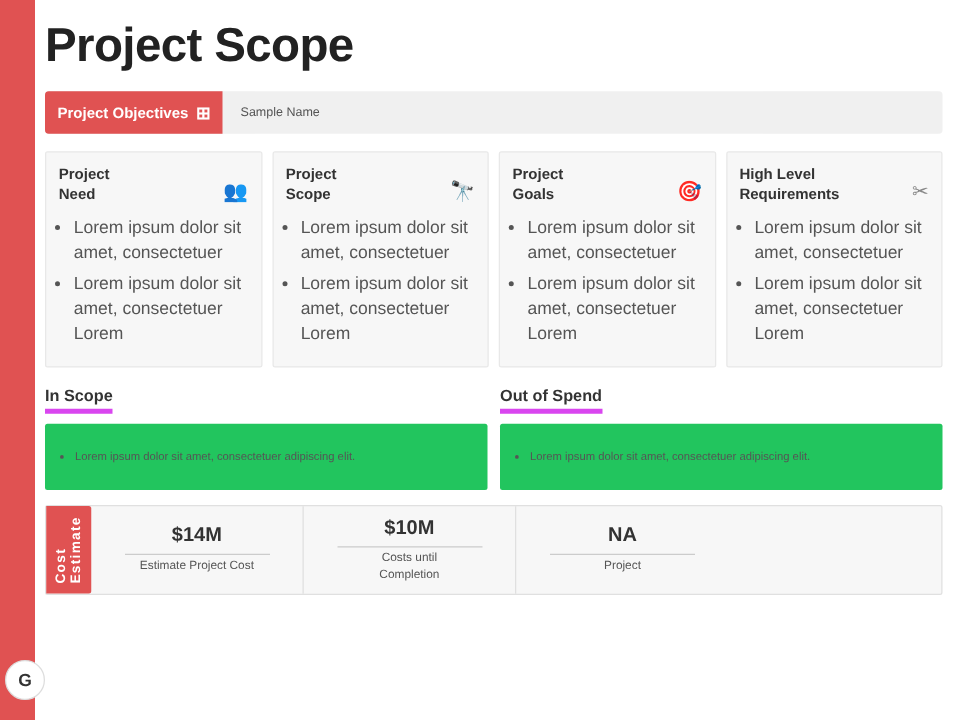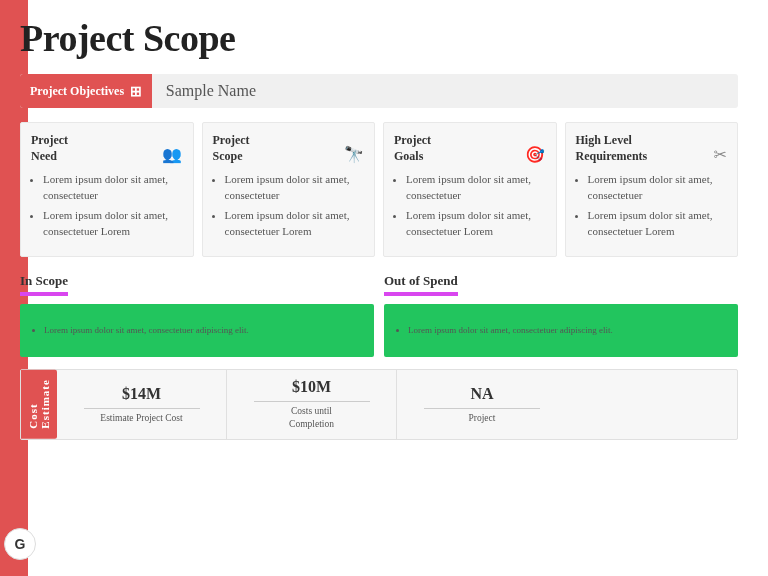--- a/index.html
+++ b/index.html
@@ -36,25 +36,24 @@
       justify-content: center;
       font-weight: bold;
       font-size: 14px;
       color: #333;
       z-index: 10;
       border: 1px solid #ddd;
     }
 
     .main-content {
       position: absolute;
-      left: 20px;
+      left: 36px;
       top: 16px;
       width: 718px;
       height: 548px;
-      font-family: Liberation Serif, serif;
     }
 
     
     .page-title {
       font-size: 38px;
       font-weight: 900;
       color: #222;
       margin-bottom: 14px;
       letter-spacing: -0.5px;
     }
@@ -81,21 +80,21 @@
       border-radius: 3px 0 0 3px;
       gap: 6px;
       text-align: right;
     }
 
     .objectives-icon {
       font-size: 14px;
     }
 
     .objectives-name {
-      font-size: 16px;
+      font-size: 10px;
       color: #555;
       padding-left: 14px;
     }
 
     
     .cards-row {
       display: grid;
       grid-template-columns: repeat(4, 1fr);
       gap: 8px;
       margin-bottom: 14px;
@@ -122,21 +121,21 @@
       line-height: 1.3;
     }
 
     .card-icon {
       font-size: 16px;
       color: #888;
       margin-left: 4px;
     }
 
     .card-body {
-      font-size: 11px;
+      font-size: 14px;
       color: #555;
       line-height: 1.45;
     }
 
     .card-body ul {
       padding-left: 12px;
     }
 
     .card-body li {
       margin-bottom: 4px;

